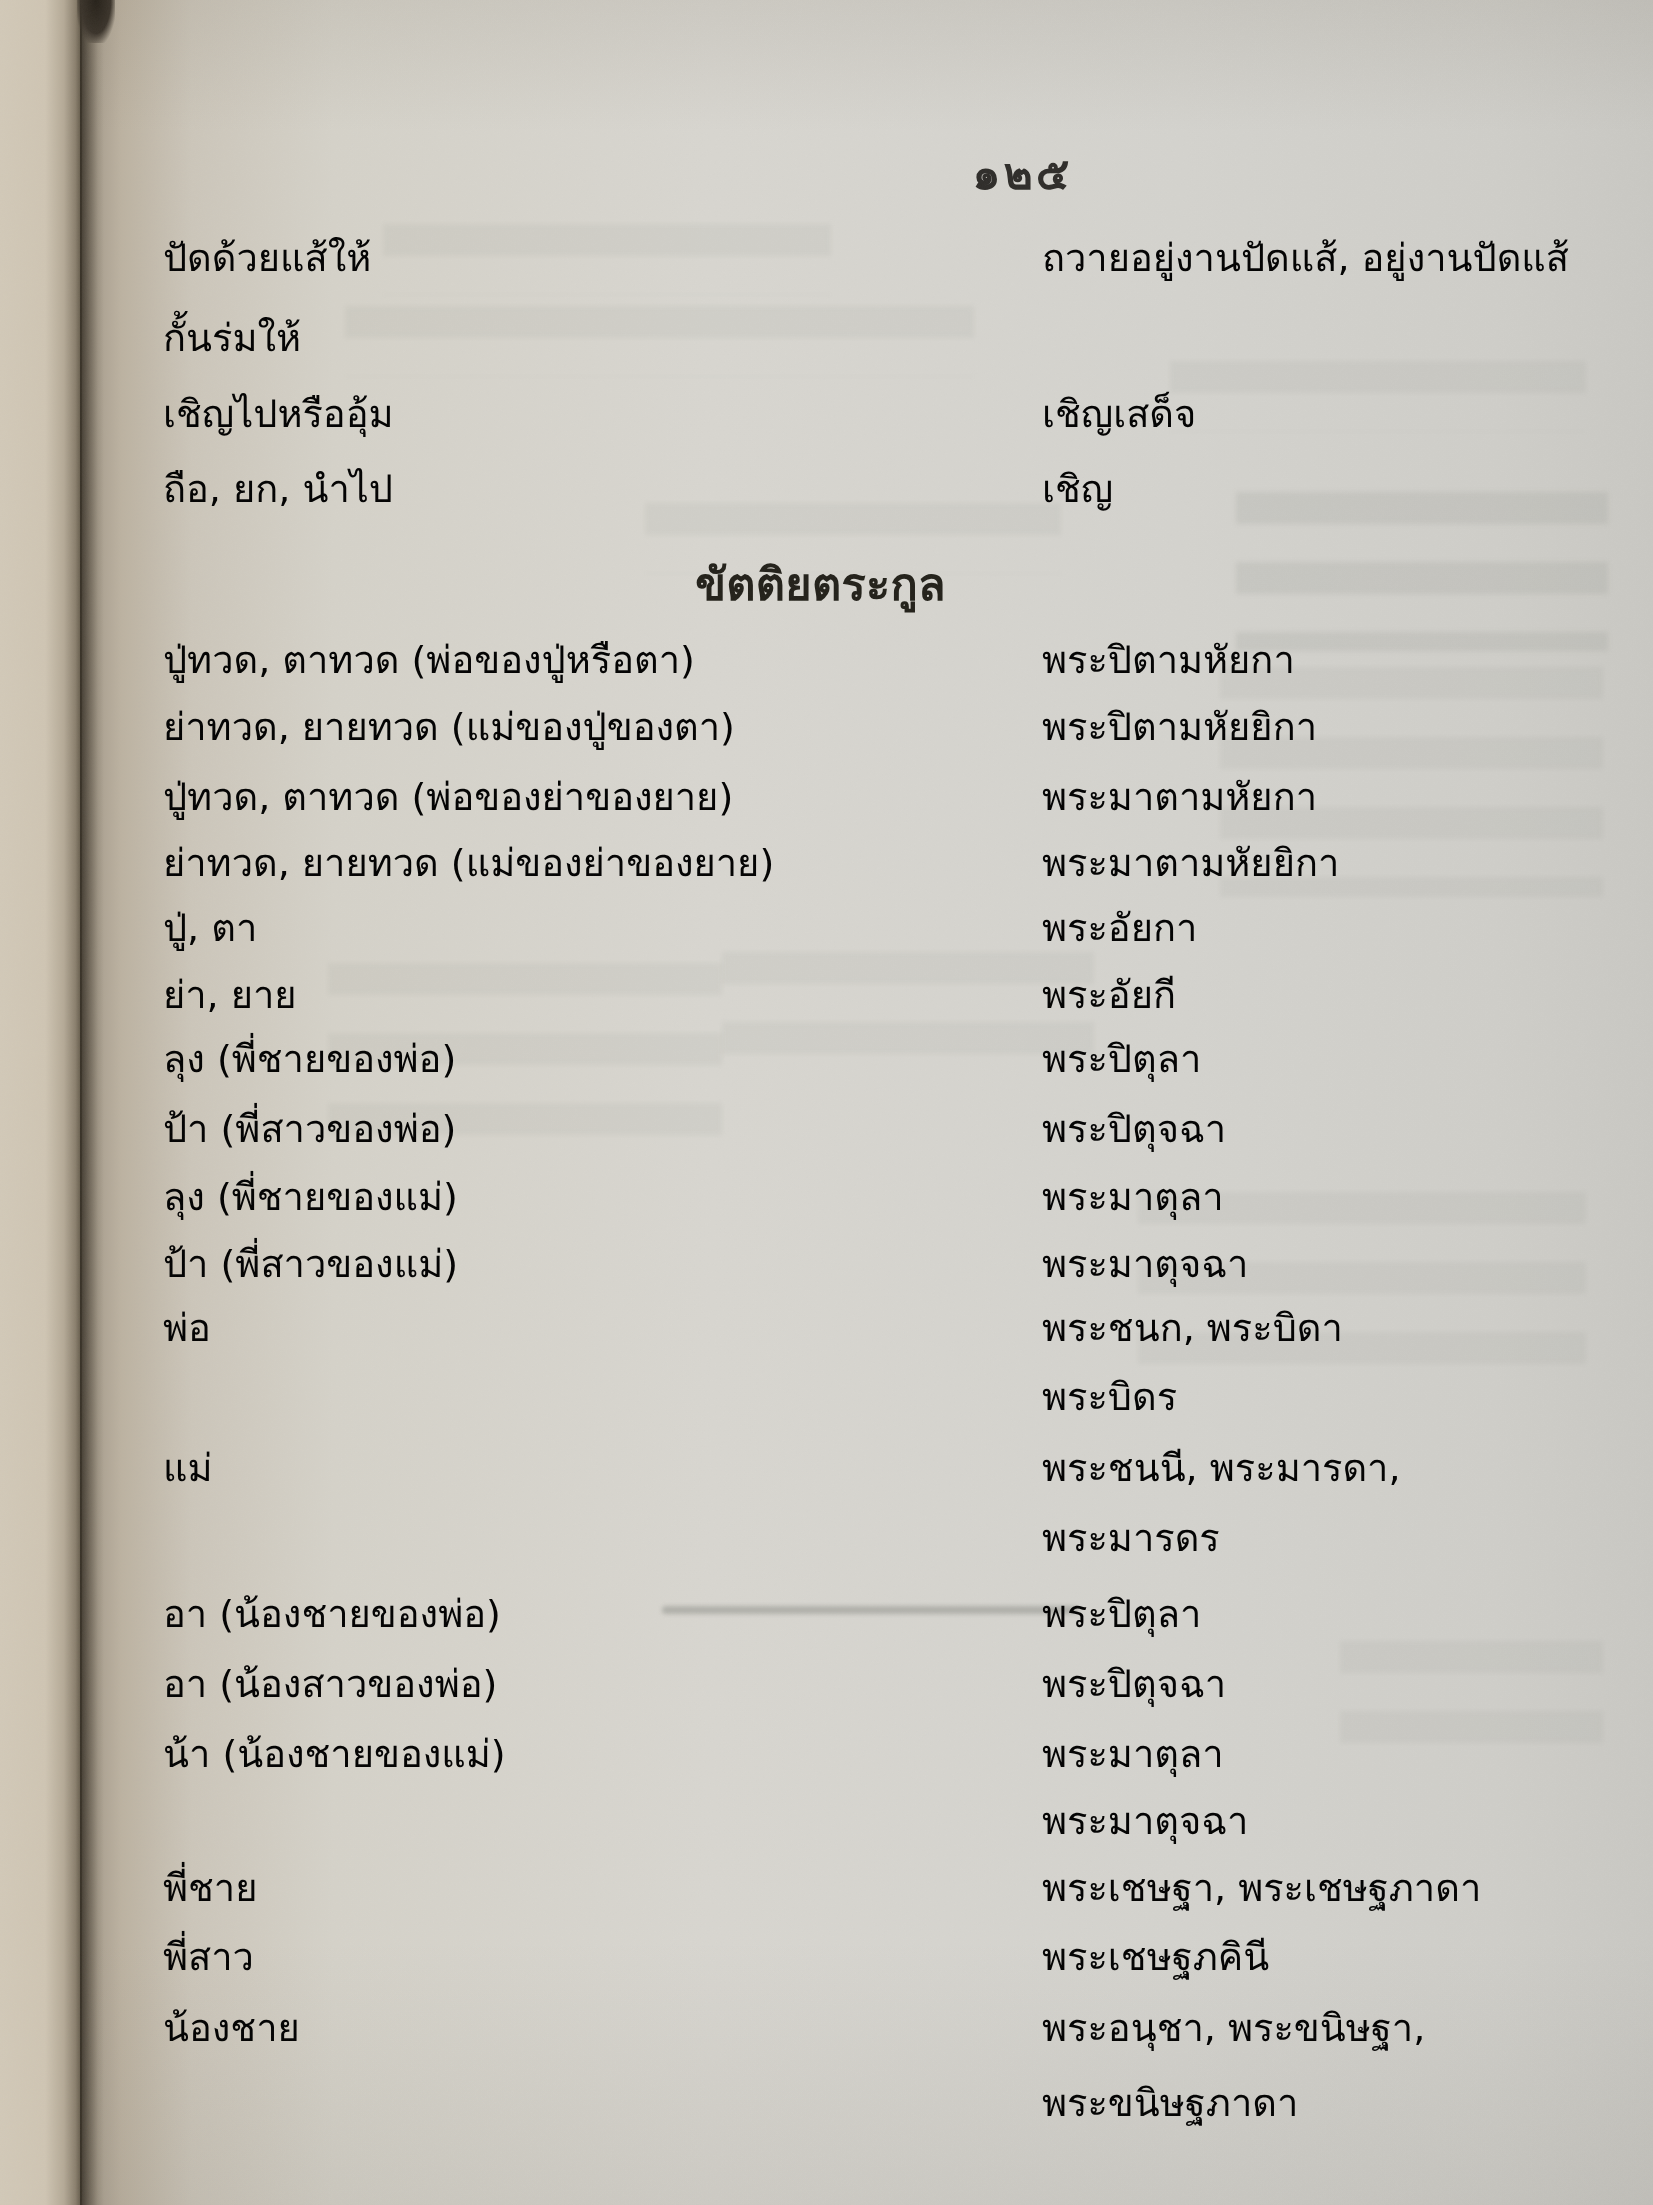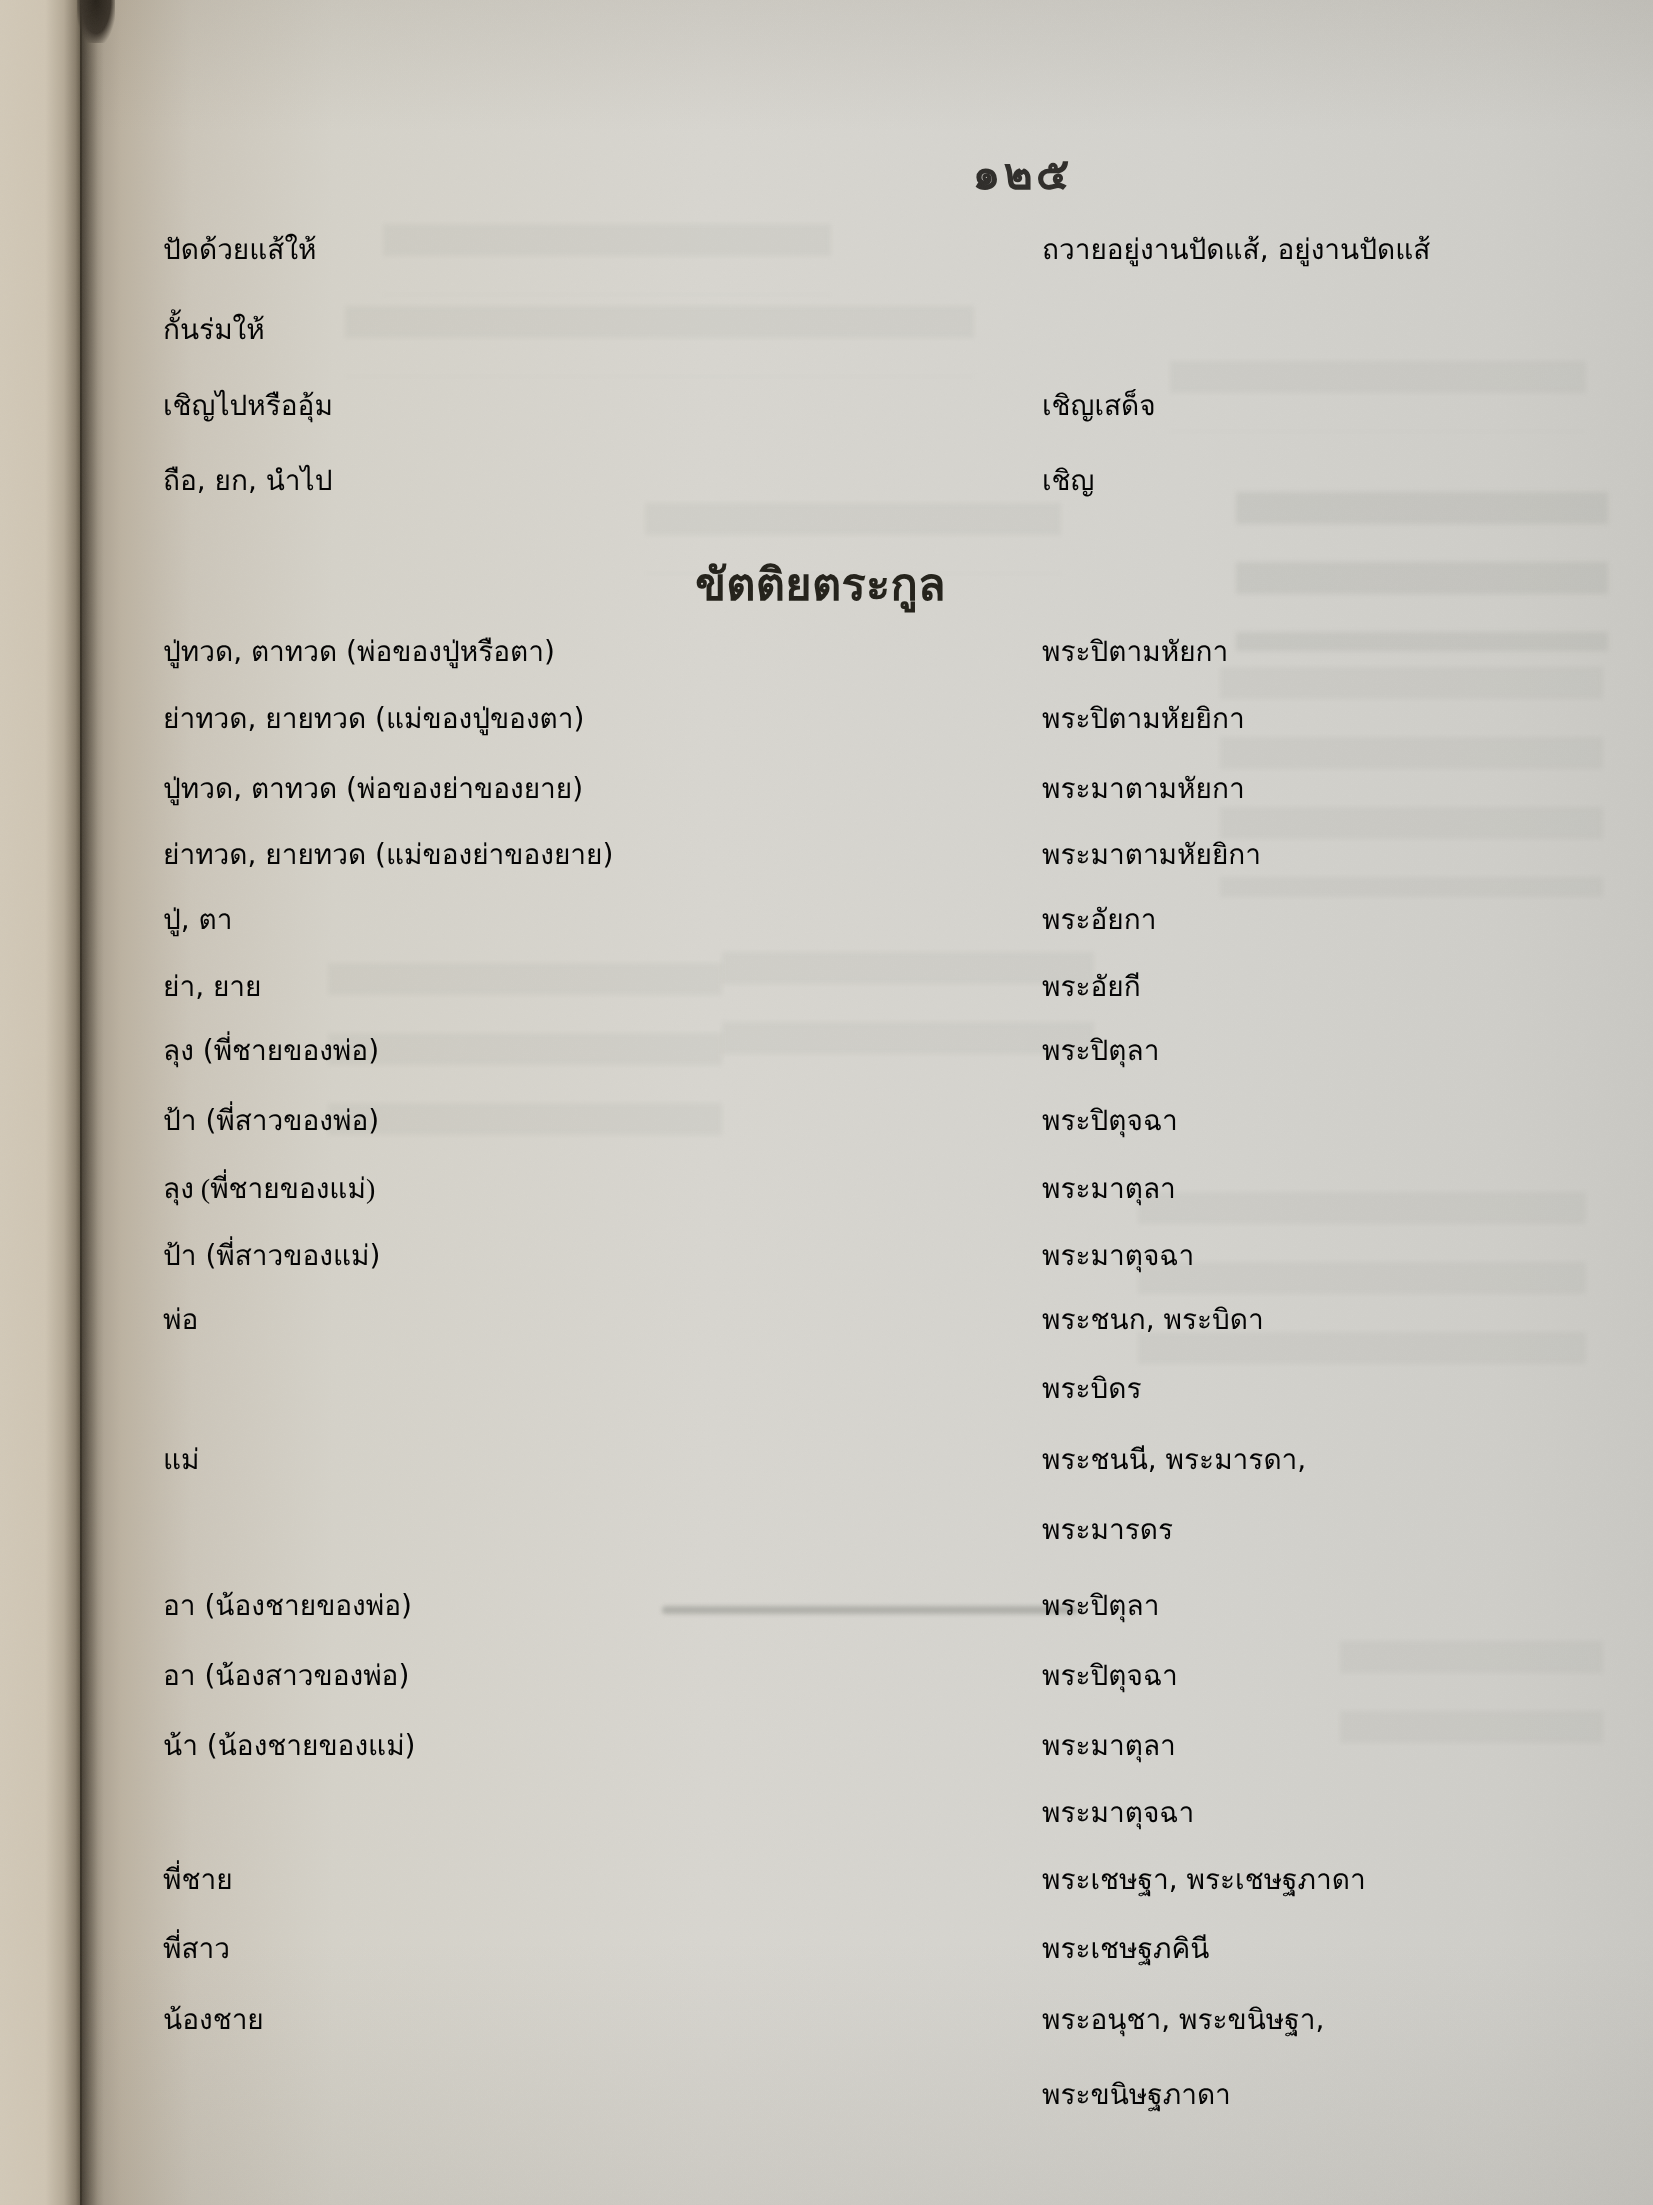--- a/index.html
+++ b/index.html
@@ -24,21 +24,21 @@
   #gutter{position:absolute;left:80px;top:0;width:24px;height:2205px;
     background:linear-gradient(to right,rgba(46,40,31,.85) 0%,rgba(71,63,51,.55) 40%,rgba(118,108,92,.25) 75%,rgba(0,0,0,0) 100%);}
   #gutter-notch{position:absolute;left:77px;top:0;width:38px;height:43px;
     background:radial-gradient(ellipse at 50% 0%,#262119 0%,#3a332a 55%,rgba(58,51,42,0) 78%);}
 
   
   .txt{position:absolute;color:var(--ink);white-space:nowrap;letter-spacing:0.3px;}
   #page-number{left:875px;top:138px;width:295px;text-align:center;font-size:44px;font-weight:bold;letter-spacing:3.3px;}
   #heading{left:164px;top:548px;width:1313px;text-align:center;font-size:45px;font-weight:bold;color:#222019;}
 
-  .row{position:absolute;left:0;top:0;width:1336px;height:55px;font-size:28px;}
+  .row{position:absolute;left:0;top:0;width:1336px;height:55px;font-size:38px;}
   .row span{position:absolute;white-space:nowrap;}
   .row .common{left:163px;}
   .row .royal{left:1042px;}
 
   
   .ghost{position:absolute;filter:blur(2.7px);opacity:.5;pointer-events:none;
     background:repeating-linear-gradient(to bottom,rgba(124,128,121,.28) 0 32px,rgba(0,0,0,0) 32px 70px);}
   .ghost.light{opacity:.3;}
   .smudge{position:absolute;height:7.7px;border-radius:4.4px;background:rgba(130,132,126,.45);filter:blur(2.2px);}
 
@@ -111,21 +111,21 @@
         <span class="royal">พระอัยกี</span>
       </div>
       <div class="row" style="top: 1028px;">
         <span class="common">ลุง (พี่ชายของพ่อ)</span>
         <span class="royal">พระปิตุลา</span>
       </div>
       <div class="row" style="top: 1098px;">
         <span class="common">ป้า (พี่สาวของพ่อ)</span>
         <span class="royal">พระปิตุจฉา</span>
       </div>
-      <div class="row" style="top: 1166px; font-family: Liberation Serif, serif;">
+      <div class="row" style="top: 1166px;">
         <span class="common">ลุง (พี่ชายของแม่)</span>
         <span class="royal">พระมาตุลา</span>
       </div>
       <div class="row" style="top: 1233px;">
         <span class="common">ป้า (พี่สาวของแม่)</span>
         <span class="royal">พระมาตุจฉา</span>
       </div>
       <div class="row" style="top: 1297px;">
         <span class="common">พ่อ</span>
         <span class="royal">พระชนก, พระบิดา</span>

